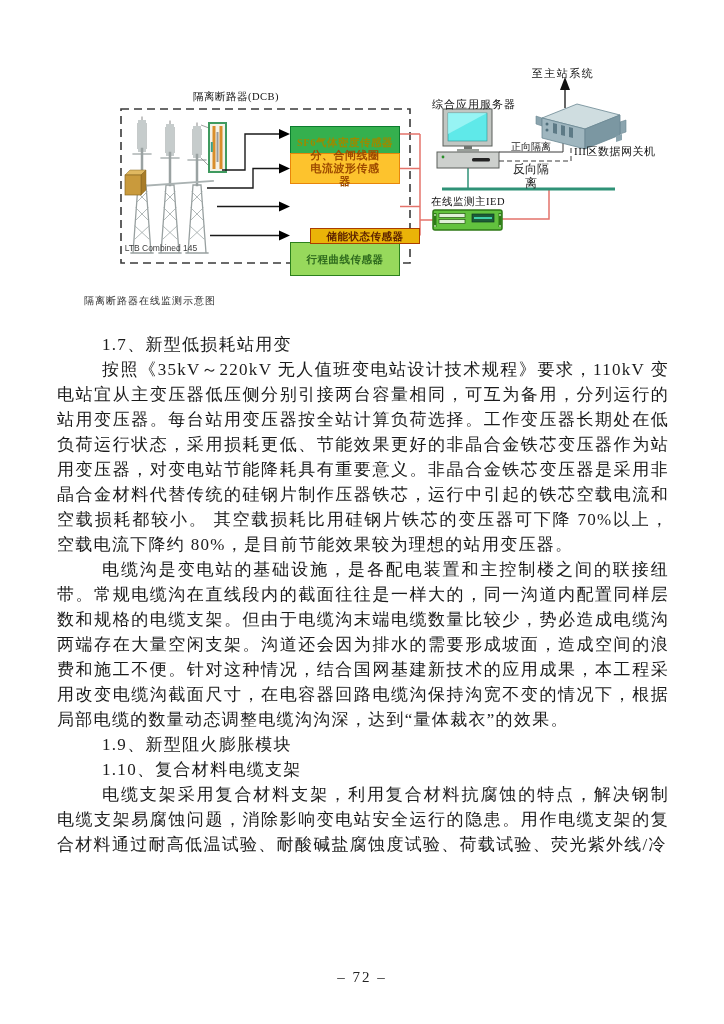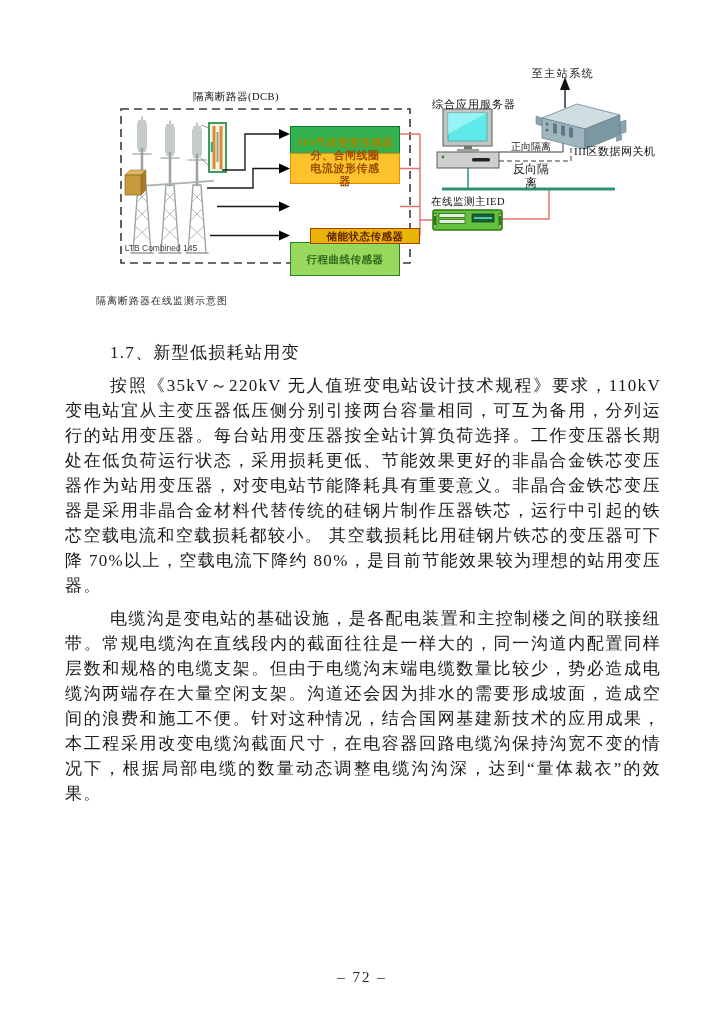--- a/index.html
+++ b/index.html
@@ -22,25 +22,25 @@
   .ltb-label{left:36px;top:182px;width:90px;font-size:8.5px;color:#3c3c3c;font-family:"Liberation Sans",sans-serif;}
   .sensor{
     position:absolute;left:210px;width:110px;box-sizing:border-box;
     border:1.5px solid #000;display:flex;align-items:center;justify-content:center;
     text-align:center;font-weight:bold;letter-spacing:.5px;line-height:13px;
   }
   .sensor-1{top:64px;height:32px;font-size:10.5px;}
   .sensor-2{top:91px;height:31px;font-size:11px;padding:1px 16px;}
   .sensor-3{top:136px;height:34px;font-size:10.5px;margin-top:44px;}
   .sensor-4{top:166px;height:16px;font-size:10.5px;}
-  .fig-caption{position:absolute;left:96px;top:294px;font-size:10px;letter-spacing:1px;color:#2e2e2e;}
+  .fig-caption{position:absolute;left:84px;top:294px;font-size:10px;letter-spacing:1px;color:#2e2e2e;}
   
   .bodytext{position:absolute;left:57px;top:332px;width:612px;}
   .bodytext p{
-    margin:8px;font-size:17px;line-height:25px;letter-spacing:1.3px;
+    margin:0;font-size:17px;line-height:25px;letter-spacing:1.3px;
     text-align:justify;text-indent:45px;
   }
   .footer{position:absolute;left:0;top:969px;width:724px;text-align:center;font-size:15px;letter-spacing:2px;color:#222;}
 </style>
 </head>
 <body>
 
 <div class="page">
 
   <div class="diagram">
@@ -177,16 +177,19 @@
     <div class="sensor sensor-3" style="background: rgb(151, 217, 92); border-color: rgb(44, 128, 28); color: rgb(47, 107, 30);">行程曲线传感器</div>
     <div class="sensor sensor-4" style="background: #eab308; border-color: rgb(170, 60, 0); color: rgb(95, 36, 0); margin-left: 20px;">储能状态传感器</div>
   </div>
 
   <div class="fig-caption">隔离断路器在线监测示意图</div>
 
   <div class="bodytext">
     <p>1.7、新型低损耗站用变</p>
     <p>按照《35kV～220kV 无人值班变电站设计技术规程》要求，110kV 变电站宜从主变压器低压侧分别引接两台容量相同，可互为备用，分列运行的站用变压器。每台站用变压器按全站计算负荷选择。工作变压器长期处在低负荷运行状态，采用损耗更低、节能效果更好的非晶合金铁芯变压器作为站用变压器，对变电站节能降耗具有重要意义。非晶合金铁芯变压器是采用非晶合金材料代替传统的硅钢片制作压器铁芯，运行中引起的铁芯空载电流和空载损耗都较小。 其空载损耗比用硅钢片铁芯的变压器可下降 70%以上，空载电流下降约 80%，是目前节能效果较为理想的站用变压器。</p>
     <p>电缆沟是变电站的基础设施，是各配电装置和主控制楼之间的联接纽带。常规电缆沟在直线段内的截面往往是一样大的，同一沟道内配置同样层数和规格的电缆支架。但由于电缆沟末端电缆数量比较少，势必造成电缆沟两端存在大量空闲支架。沟道还会因为排水的需要形成坡面，造成空间的浪费和施工不便。针对这种情况，结合国网基建新技术的应用成果，本工程采用改变电缆沟截面尺寸，在电容器回路电缆沟保持沟宽不变的情况下，根据局部电缆的数量动态调整电缆沟沟深，达到“量体裁衣”的效果。</p>
+    <p>1.9、新型阻火膨胀模块</p>
+    <p>1.10、复合材料电缆支架</p>
+    <p>电缆支架采用复合材料支架，利用复合材料抗腐蚀的特点，解决钢制电缆支架易腐蚀问题，消除影响变电站安全运行的隐患。用作电缆支架的复合材料通过耐高低温试验、耐酸碱盐腐蚀度试验、荷载试验、荧光紫外线/冷</p>
   </div>
 
   <div class="footer">– 72 –</div>
 </div>
 
 </body></html>

